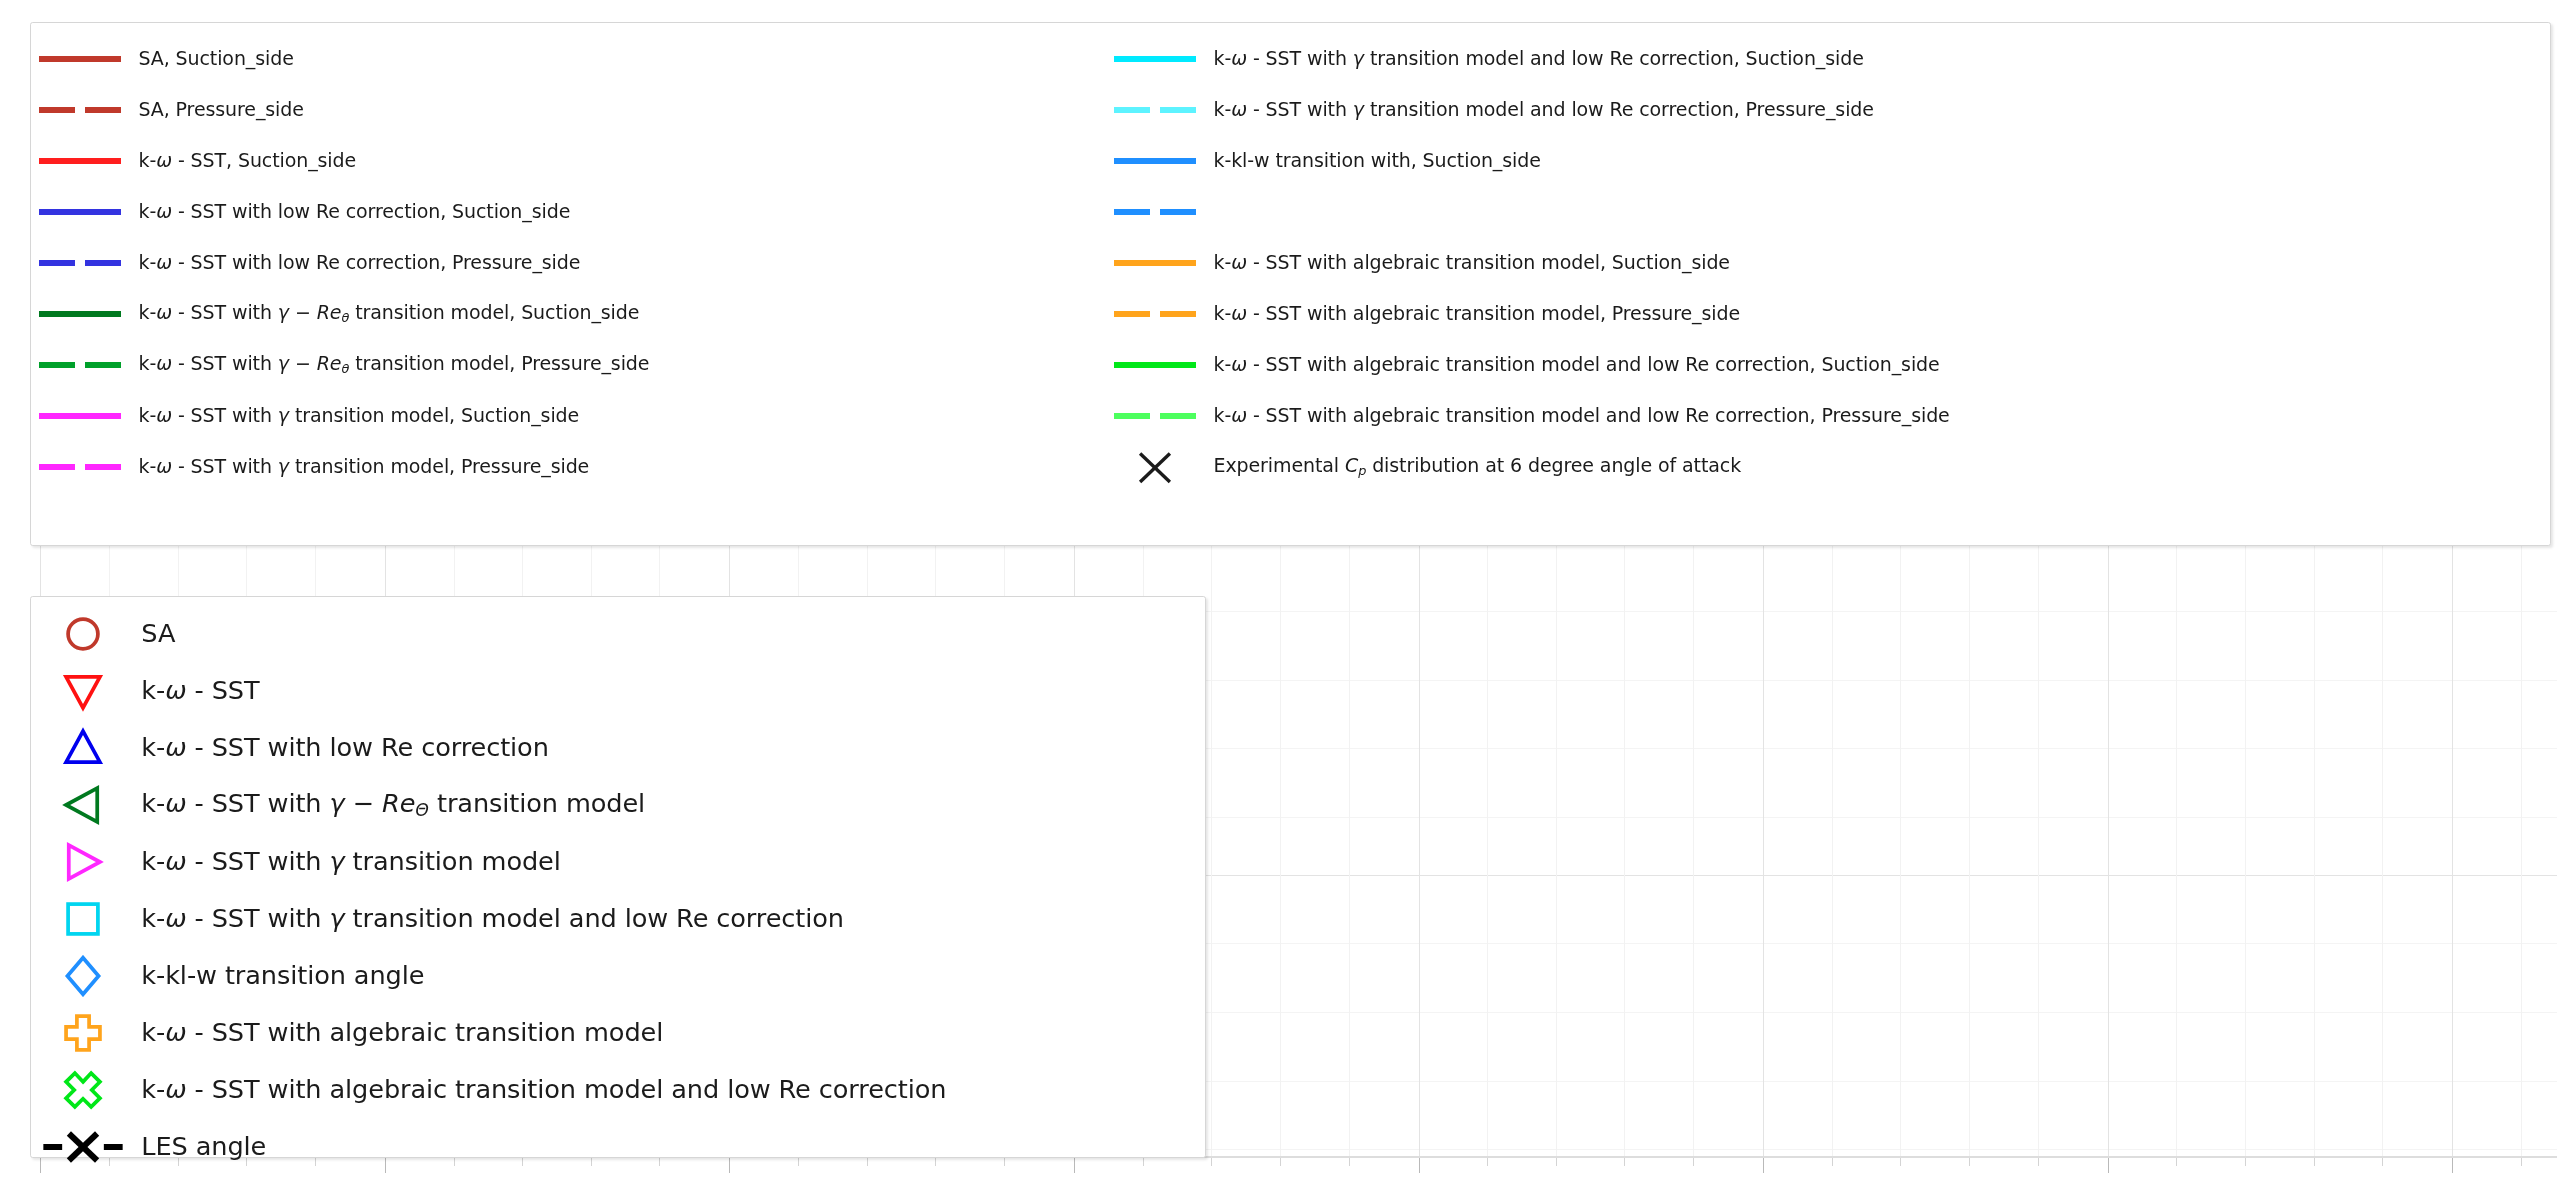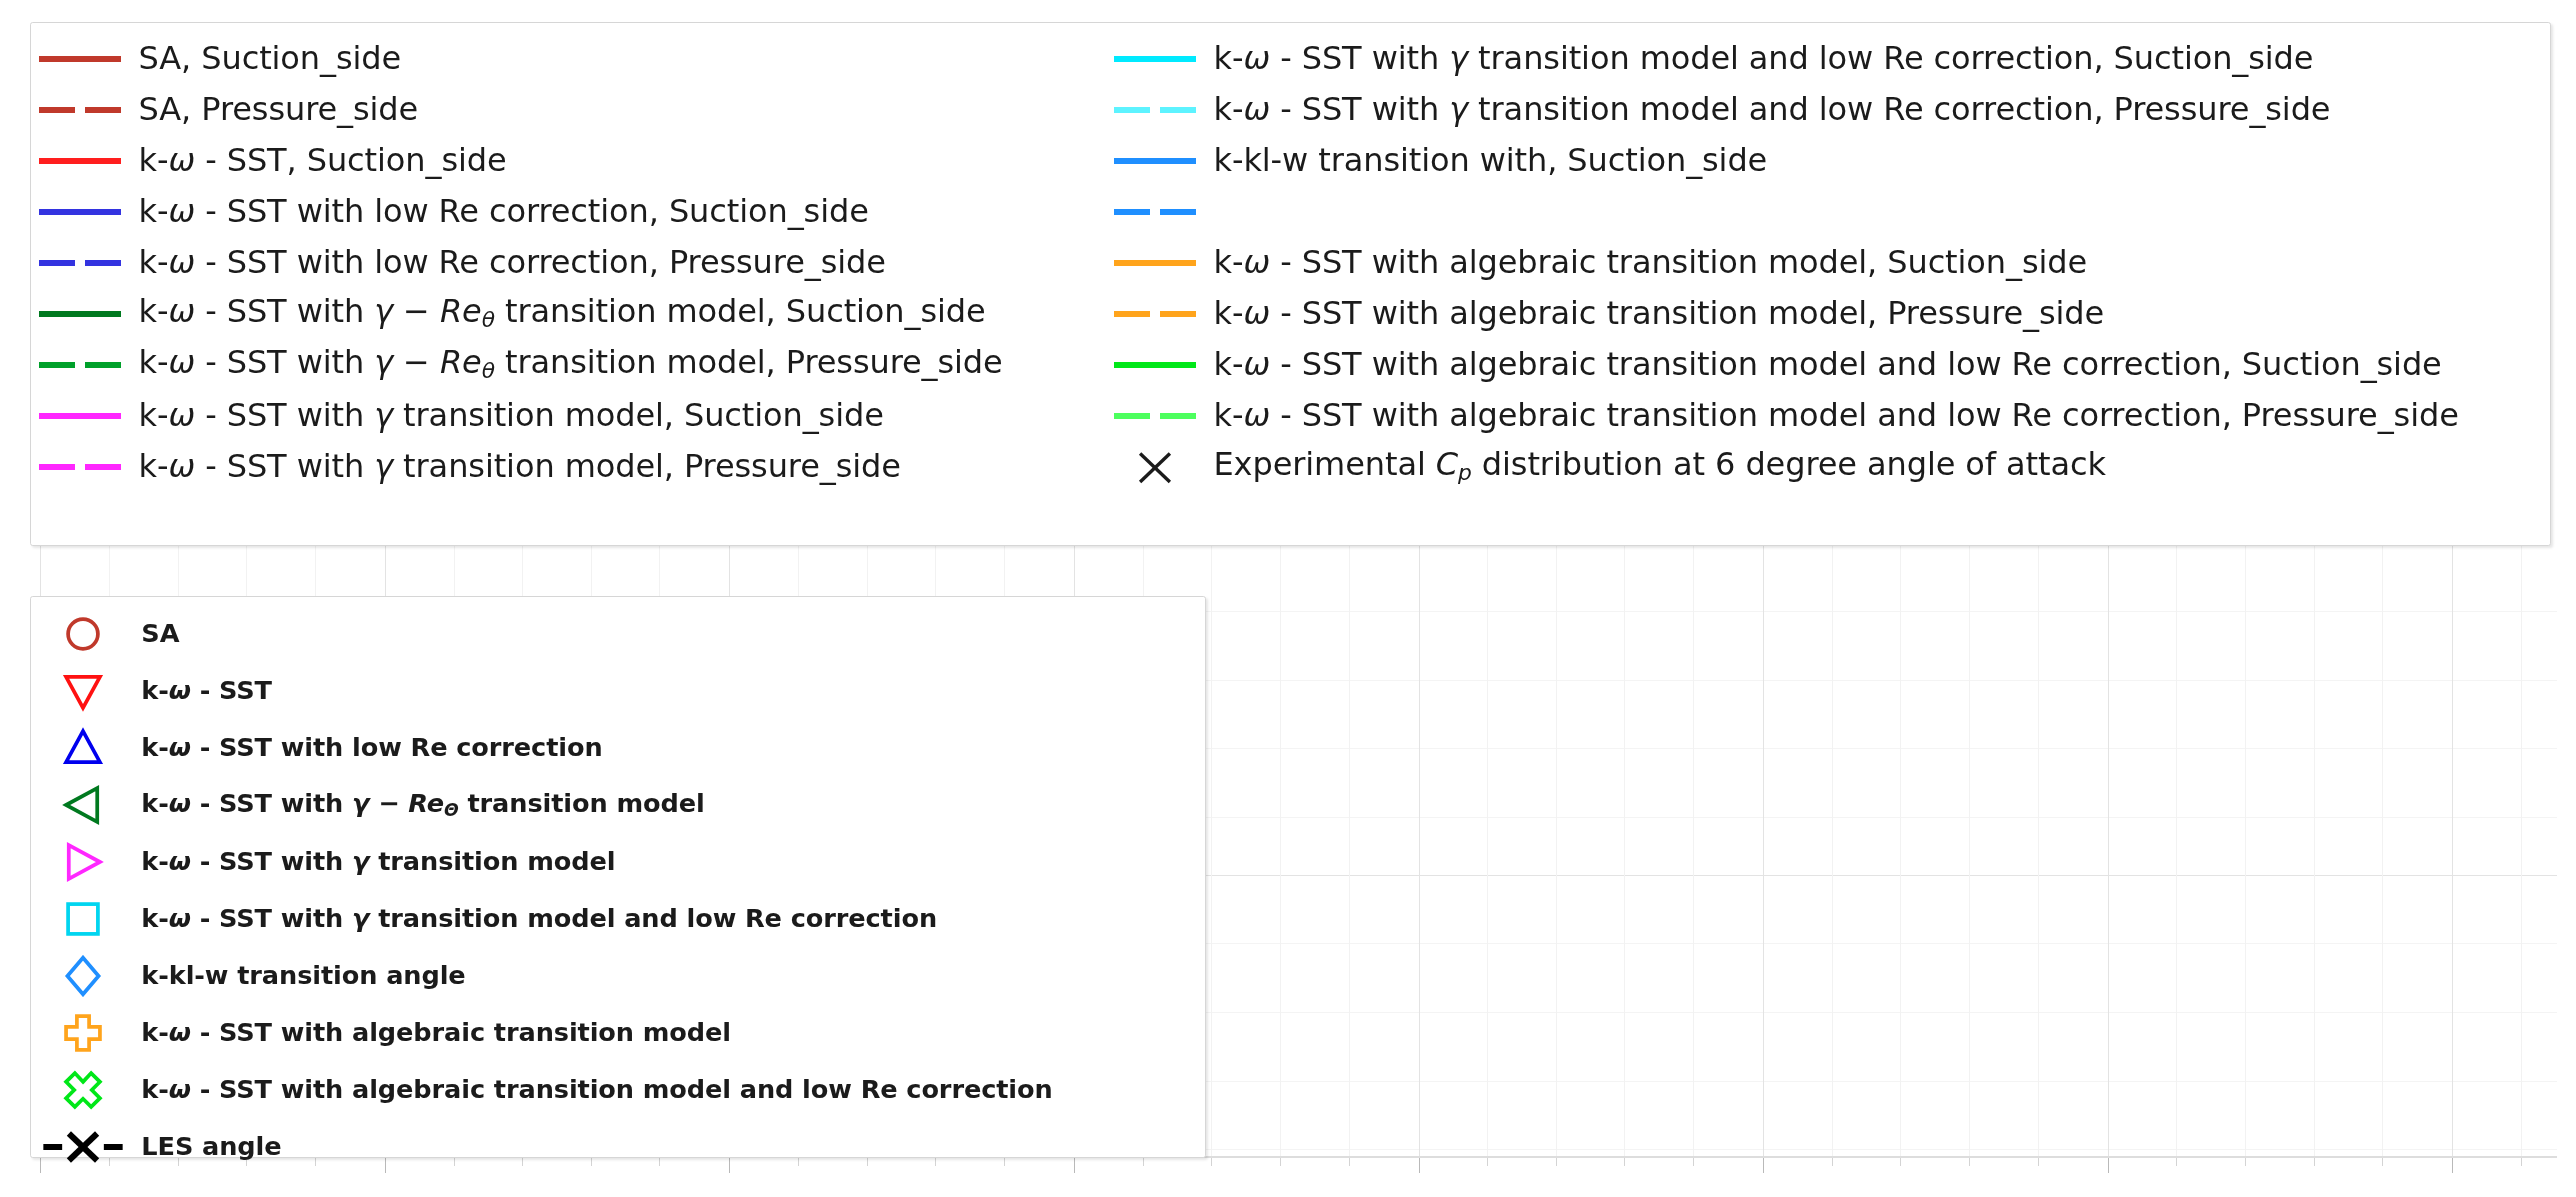--- a/index.html
+++ b/index.html
@@ -145,21 +145,21 @@
     min-width: 82px;
     height: 47px;
     position: relative;
     margin-right: 17.5px;
     display: flex;
     align-items: center;
     justify-content: center;
   }
 
   .legend-label {
-    font-size: 32px;
+    font-size: 19px;
     color: #1b1b1b;
     line-height: 1.05;
     white-space: nowrap;
     letter-spacing: -0.1px;
   }
   .legend-label .it { font-style: italic; }
   .legend-label sub {
     font-size: 0.68em;
     font-style: italic;
     vertical-align: -0.22em;
@@ -391,21 +391,21 @@
               <line x1="9" y1="11" x2="53" y2="53" stroke="#1b1b1b" stroke-width="5"></line>
               <line x1="53" y1="11" x2="9" y2="53" stroke="#1b1b1b" stroke-width="5"></line>
             </svg>
           </span>
           <span class="legend-label">Experimental <span class="it">C<sub>p</sub></span> distribution at 6 degree angle of attack</span>
         </div>
       </div>
   </div>
 
   <div class="legend-box" id="legend-markers">
-    <div class="legend-col" id="markers-col" style="left:0;width:1171px;font-weight:bold;">
+    <div class="legend-col" id="markers-col" style="left:0;width:1171px;">
         <div class="legend-entry first">
           <span class="sample-marker">
             <svg width="42" height="42" viewBox="0 0 62 62">
               <circle cx="31" cy="31" r="22" fill="none" stroke="#c0392b" stroke-width="5.5"></circle>
             </svg>
           </span>
           <span class="legend-label">SA</span>
         </div>
         <div class="legend-entry">
           <span class="sample-marker">

